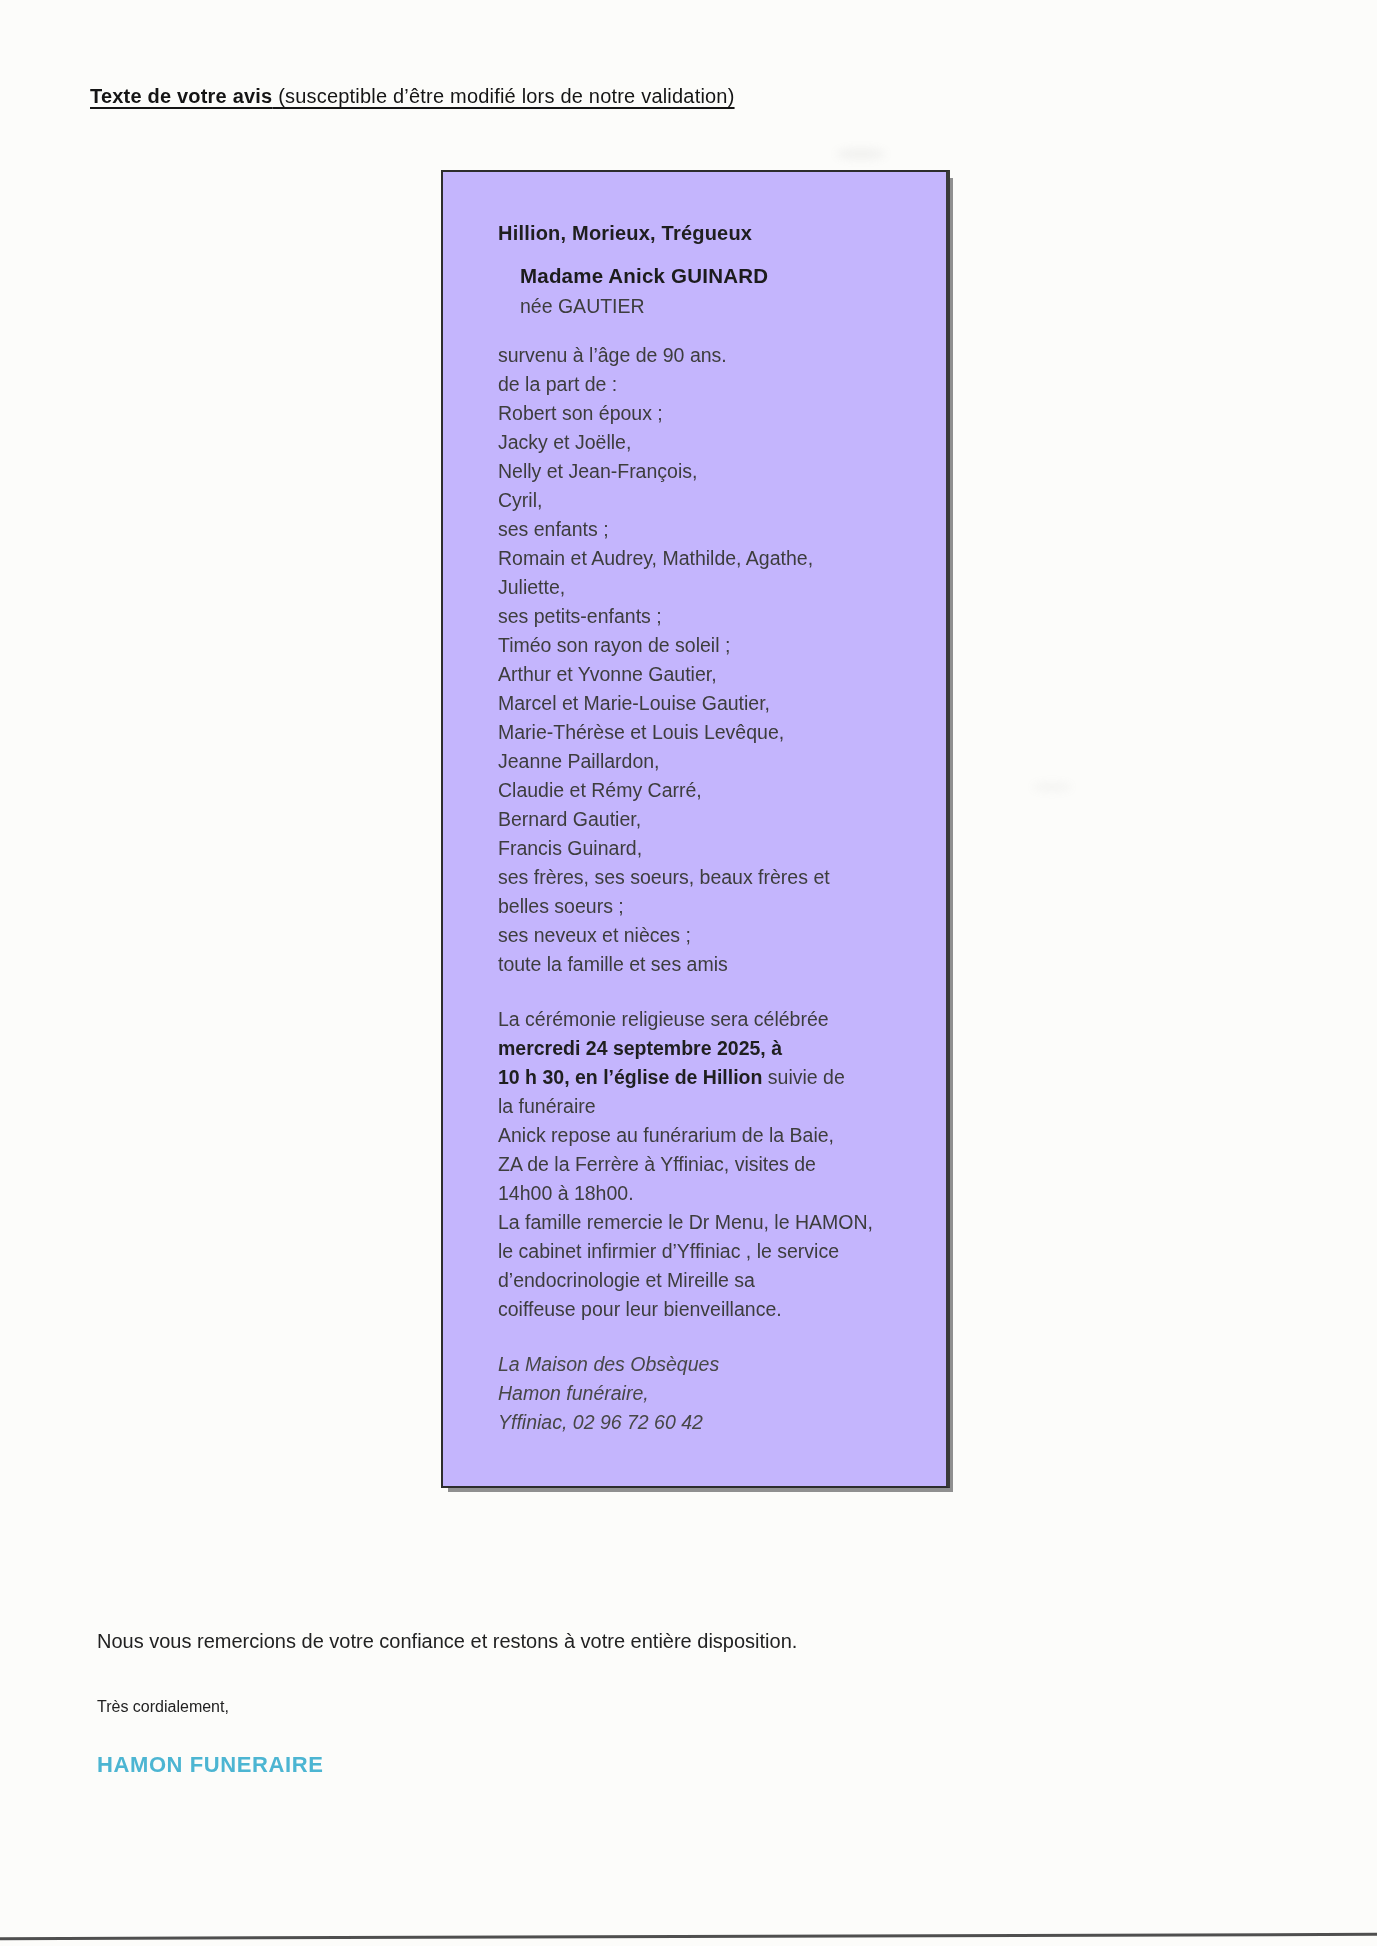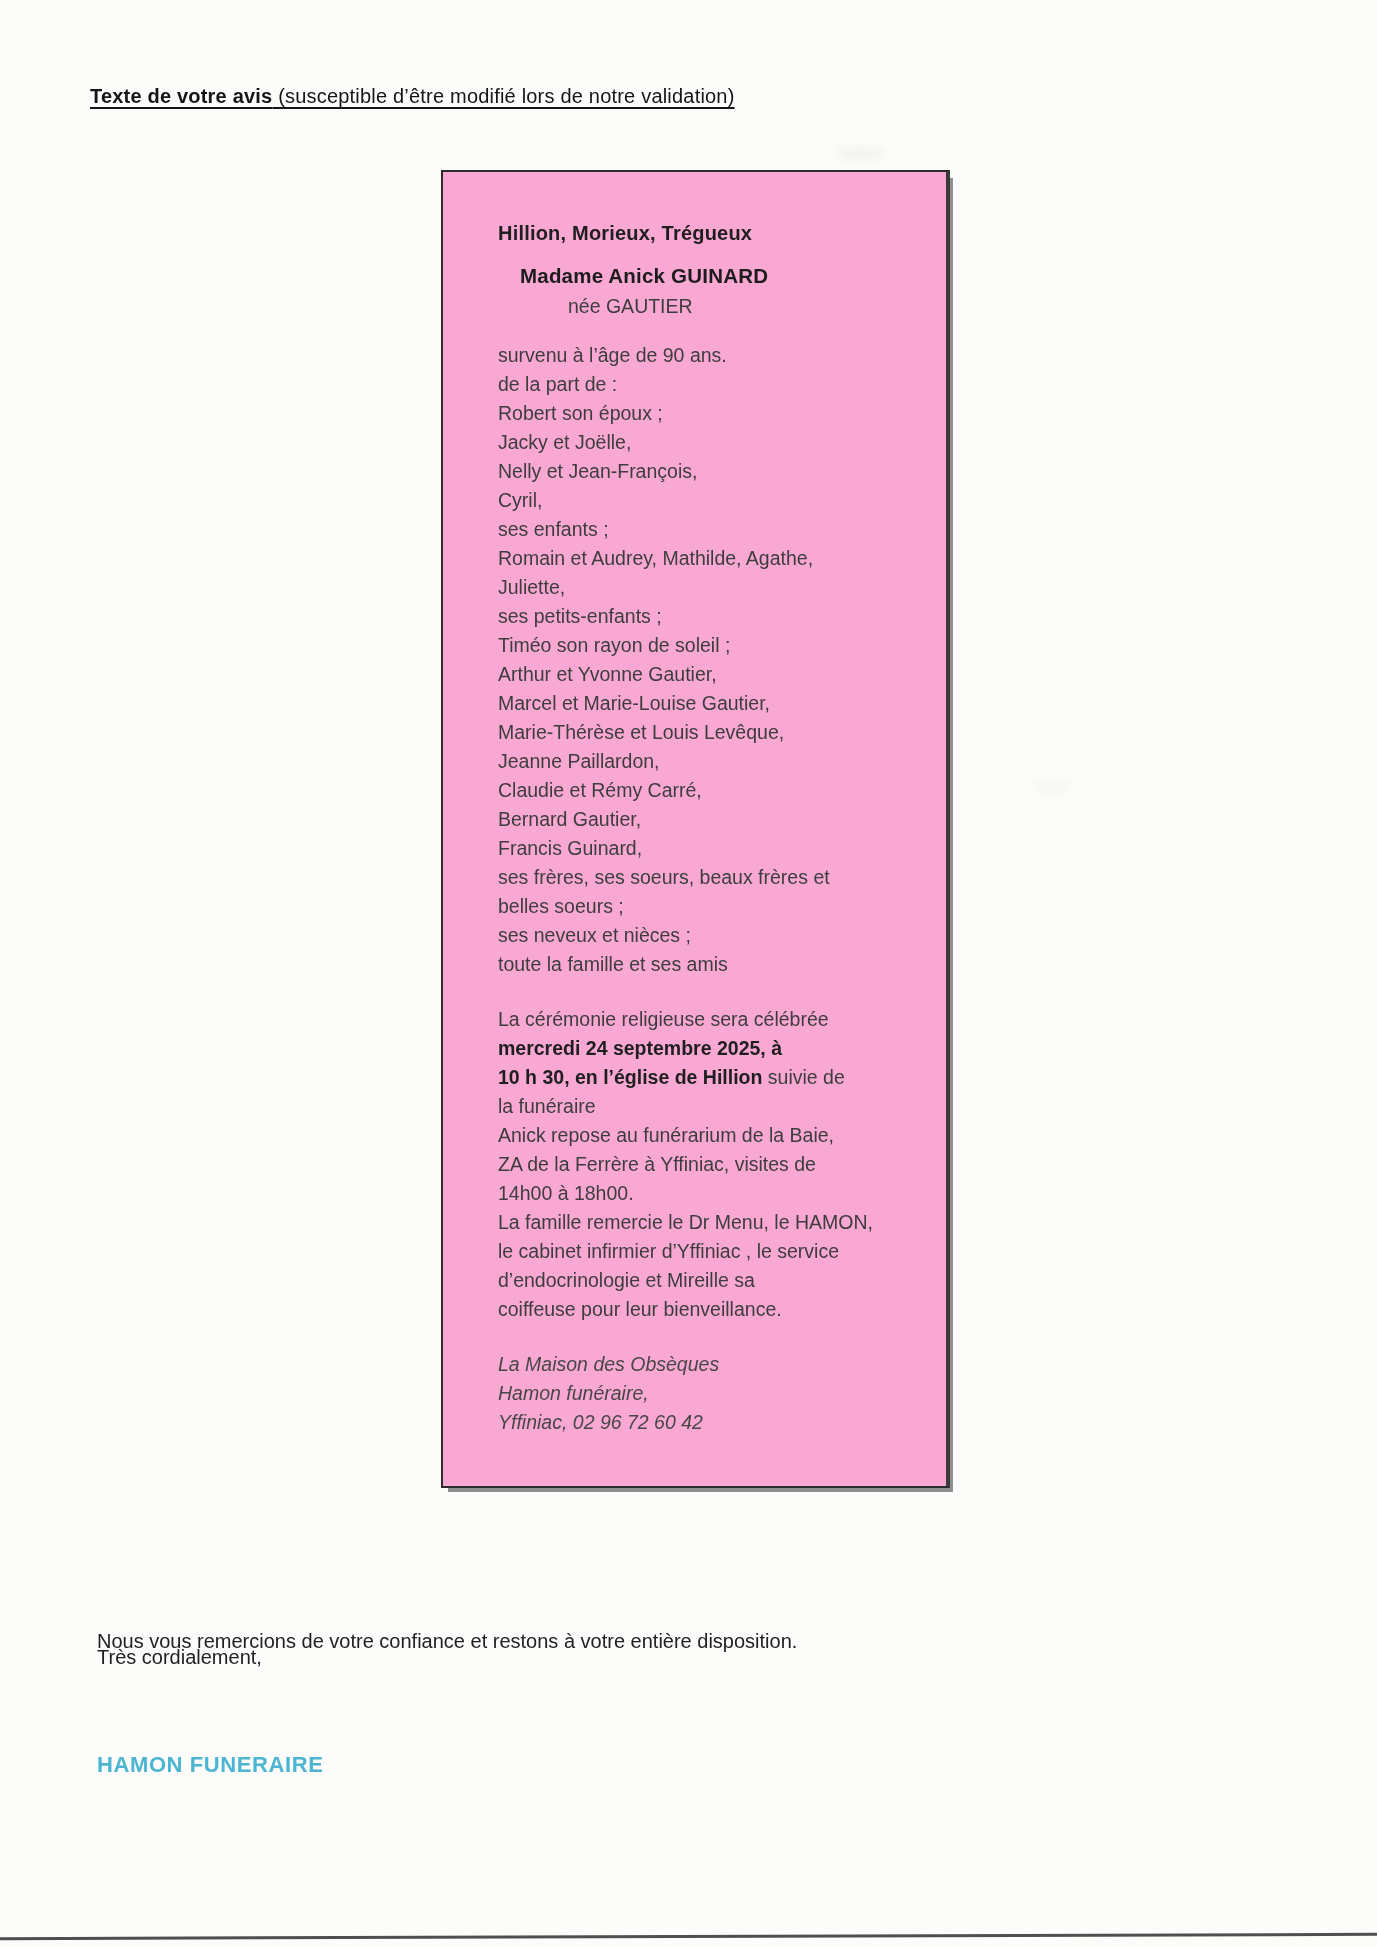--- a/index.html
+++ b/index.html
@@ -21,54 +21,54 @@
     text-underline-offset: 4px;
     letter-spacing: 0.2px;
   }
   .hdr-bold { font-weight: bold; }
 
   
   .card {
     position: absolute; left: 441px; top: 170px;
     width: 509px; height: 1318px;
     box-sizing: border-box;
-    background: #f9a8d4;
+    background: #c4b5fd;
     border: 2px solid #2d2d2d;
     border-right: 4px solid #3a3a3a;
     box-shadow: 5px 6px 0 -2px #909090;
     padding: 50px 0 0 55px;
     color: #3d3d3d;
     font-size: 19.5px;
   }
   .towns {
     font-weight: bold; font-size: 20px; color: #1f1f1f;
     margin-bottom: 16px; letter-spacing: 0.2px;
   }
   .intro .line, .family .line, .ceremony .line, .signature .line {
     line-height: 29px; white-space: nowrap;
   }
   .deceased { margin: 16px 0 0 22px; }
   .deceased .name {
     font-weight: bold; font-size: 20.5px; color: #1c1c1c;
     line-height: 30px; letter-spacing: 0.2px;
   }
-  .deceased .maiden { line-height: 30px; margin-left: 48px; }
+  .deceased .maiden { line-height: 30px; }
   .family { margin-top: 20px; }
   .ceremony { margin-top: 26px; }
   .ceremony .b { font-weight: bold; color: #1f1f1f; }
   .signature { margin-top: 26px; font-style: italic; color: #474747; }
 
   
   .thanks {
     position: absolute; left: 97px; top: 1630px;
     font-size: 20px; color: #222;
   }
   .regards {
-    position: absolute; left: 97px; top: 1646px;
-    font-size: 20px; color: #222;
+    position: absolute; left: 97px; top: 1698px;
+    font-size: 16px; color: #222;
   }
   .company {
     position: absolute; left: 97px; top: 1752px;
     font-size: 22px; font-weight: bold; letter-spacing: 0.6px;
   }
 
   
   .scan-line {
     position: absolute; left: -4px; right: -4px; top: 1935px;
     height: 2.5px; background: #4f4f4f;

